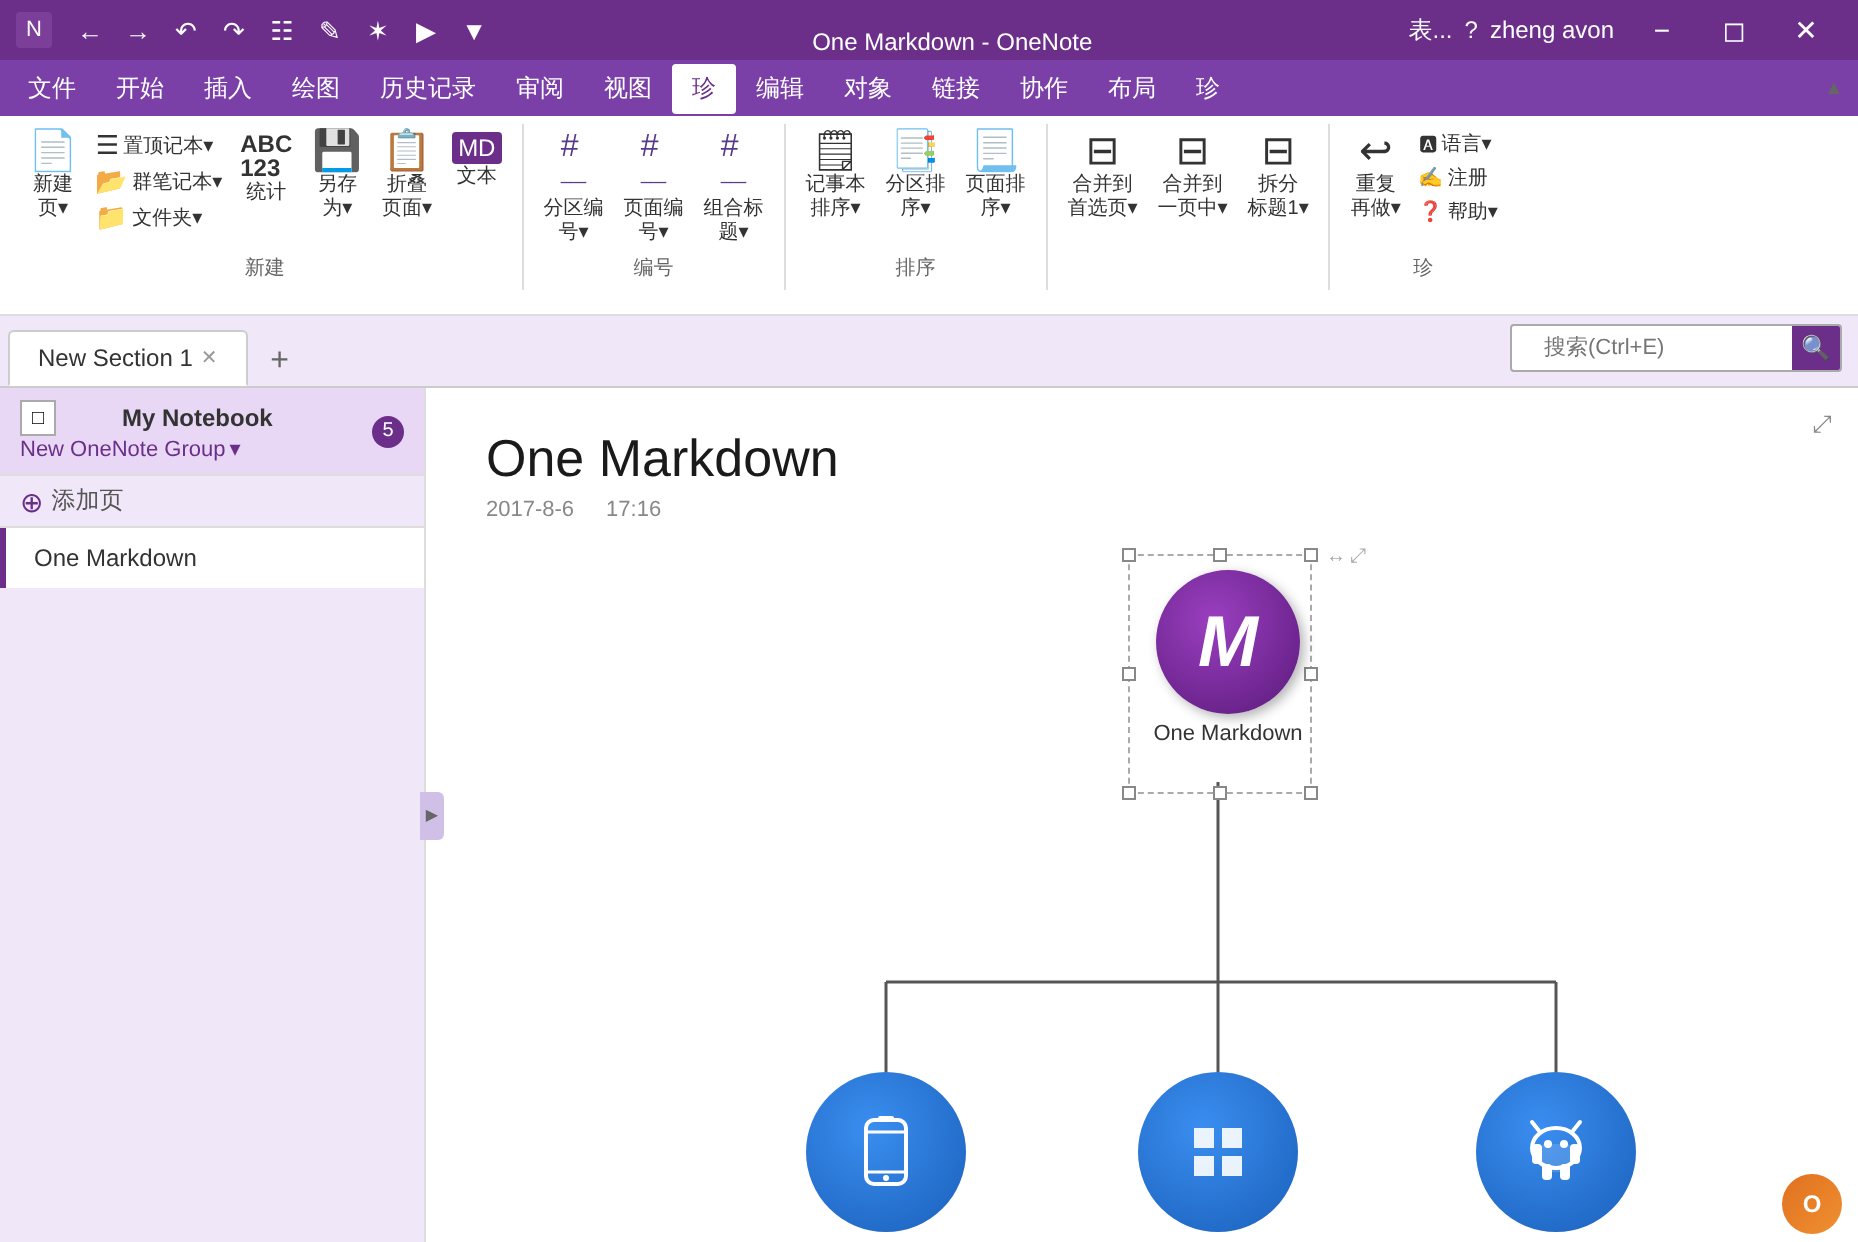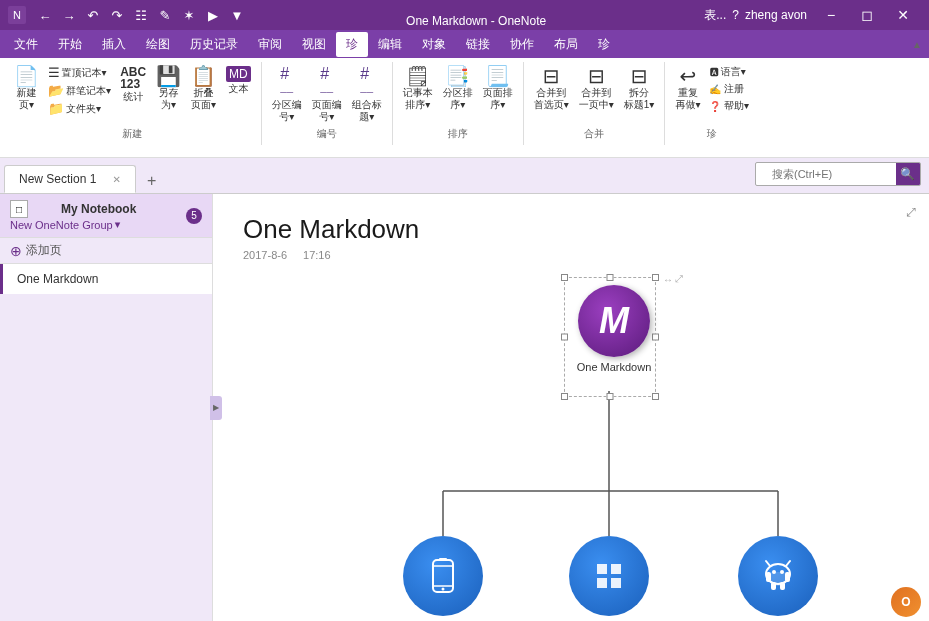--- a/index.html
+++ b/index.html
@@ -101,21 +101,21 @@
       height: 36px;
       display: flex;
       align-items: flex-end;
       padding: 0 0 0 4px;
       border-bottom: 1px solid #ccc;
       position: relative;
     }
     .section-tab {
       display: flex;
       align-items: center;
-      gap: 16px;
+      gap: 4px;
       padding: 6px 14px;
       background: #6b2f8a;
       color: #fff;
       border-radius: 3px 3px 0 0;
       cursor: pointer;
       font-size: 12px;
       height: 28px;
     }
     .section-tab.active { background: #fff; color: #333; border: 1px solid #ccc; border-bottom: 1px solid #fff; }
     .section-tab-add { width: 24px; height: 24px; display: flex; align-items: center; justify-content: center; cursor: pointer; color: #666; font-size: 16px; margin-left: 4px; border-radius: 3px; }
@@ -511,21 +511,20 @@
         </div>
         <div class="ribbon-btn">
           <div class="icon" style="font-size:20px;">⊟</div>
           <div class="lbl">合并到<br>一页中▾</div>
         </div>
         <div class="ribbon-btn">
           <div class="icon" style="font-size:20px;">⊟</div>
           <div class="lbl">拆分<br>标题1▾</div>
         </div>
       </div>
-      <div class="ribbon-group-label">合并</div>
     </div>
 
     <div class="ribbon-group">
       <div class="ribbon-group-buttons">
         <div class="ribbon-btn">
           <div class="icon" style="font-size:20px;">↩</div>
           <div class="lbl">重复<br>再做▾</div>
         </div>
         <div class="ribbon-col">
           <div class="ribbon-btn-sm">

